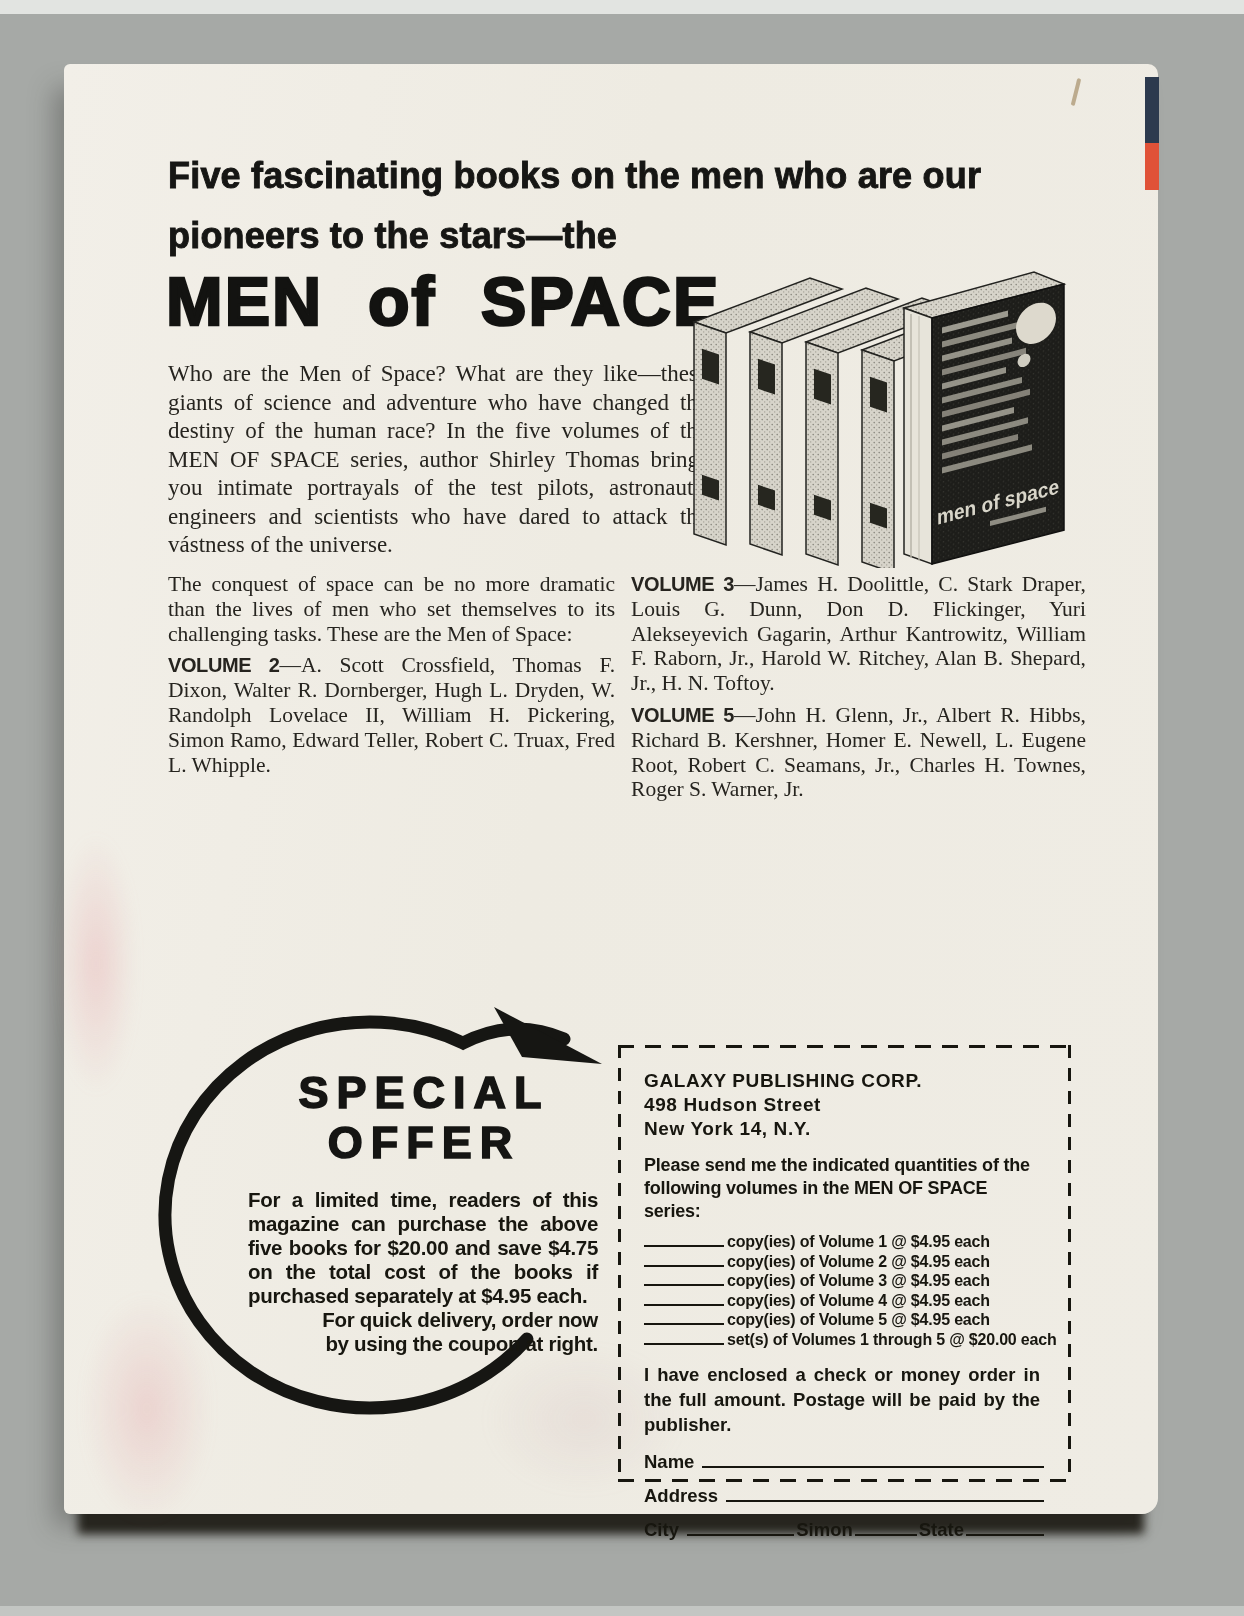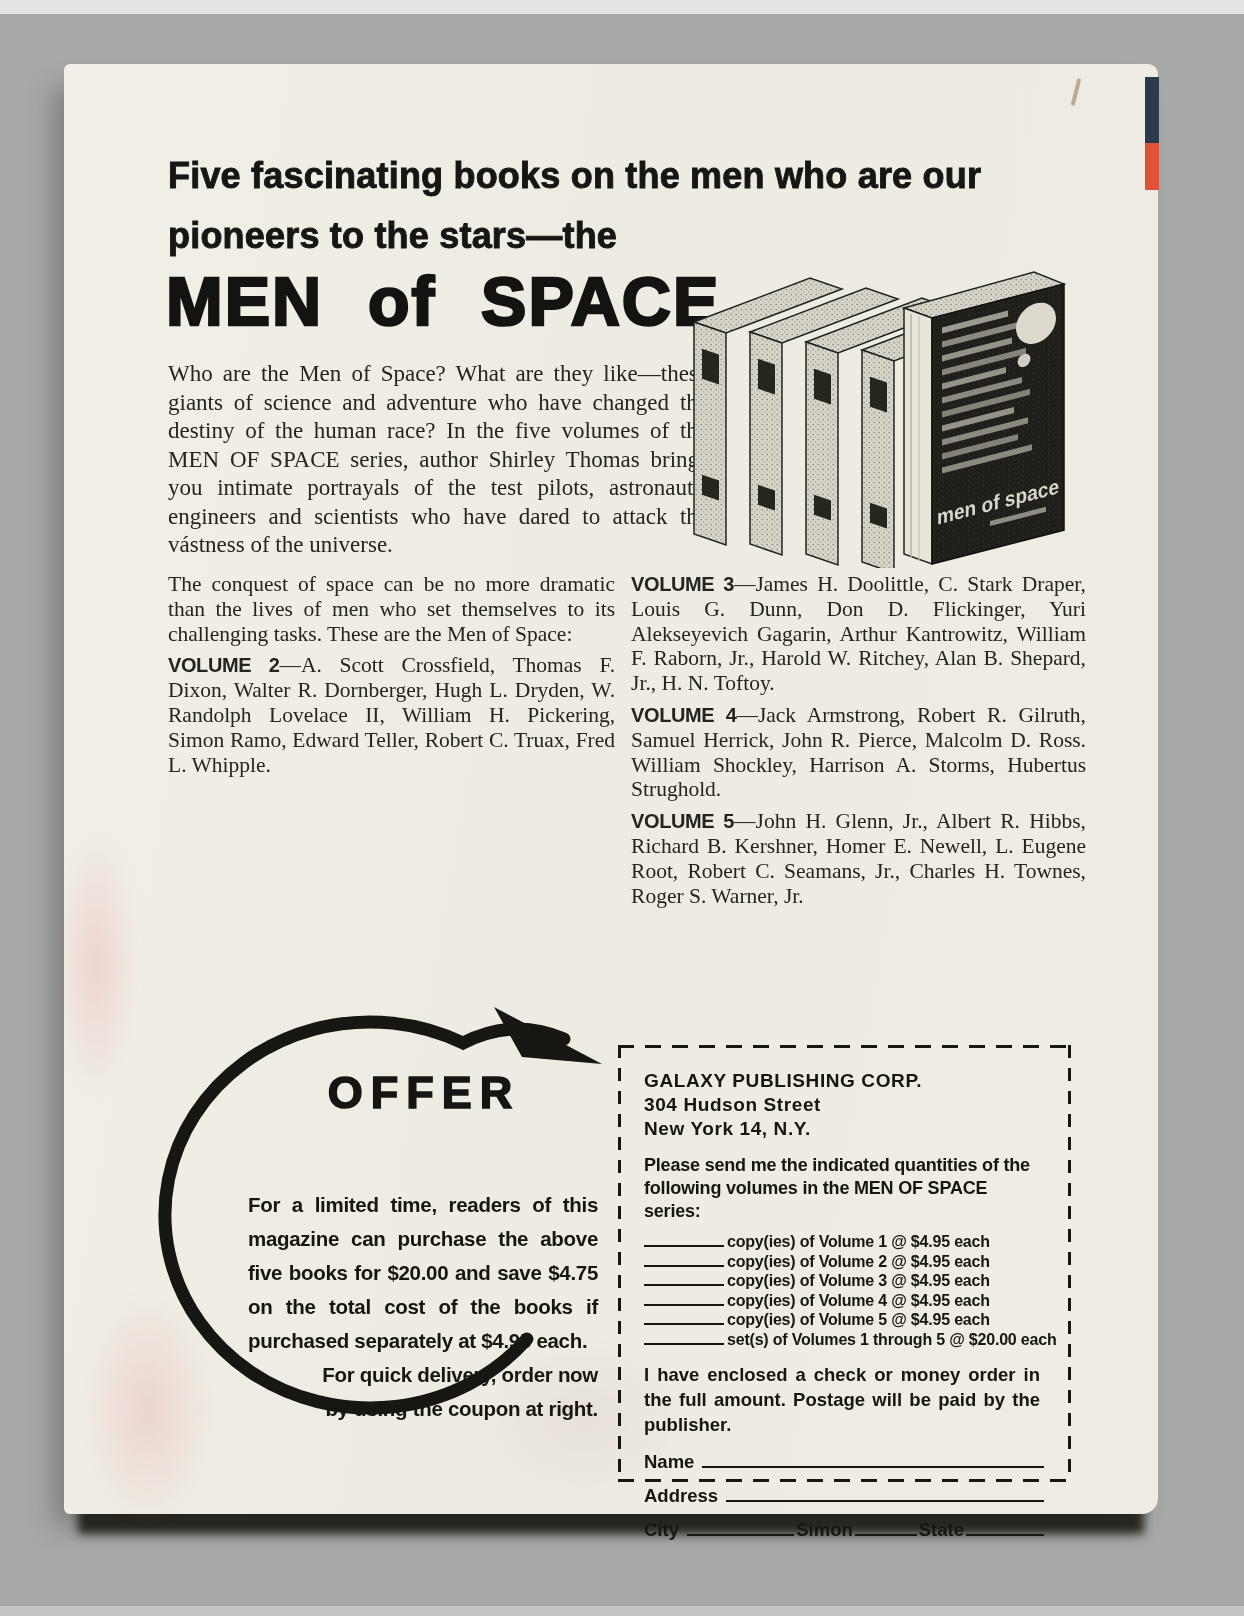--- a/index.html
+++ b/index.html
@@ -64,21 +64,21 @@
 
   
   .offer-arrow{position:absolute;left:60px;top:905px;width:580px;height:540px;pointer-events:none;}
   .offer-title{
     position:absolute;left:192px;top:1004px;width:336px;text-align:center;
     font-size:45px;font-weight:700;line-height:50px;letter-spacing:8px;
     color:#151513;-webkit-text-stroke:1.6px #151513;
   }
   .offer-body{
     position:absolute;left:184px;top:1124px;width:350px;
-    font-size:20.5px;font-weight:700;line-height:34px;letter-spacing:-0.3px;
+    font-size:20.5px;font-weight:700;line-height:24px;letter-spacing:-0.3px;
     text-align:justify;color:#17160f;
   }
   .offer-closing{text-align:right;}
 
   
   .coupon{
     position:absolute;left:554px;top:981px;width:453px;height:437px;
     box-sizing:border-box;padding:24px 20px 0 26px;
     color:#17160f;
     background-image:
@@ -205,46 +205,46 @@
     </svg>
   </div>
 
   <div class="cols">
     <div class="col left">
       <p>The conquest of space can be no more dramatic than the lives of men who set themselves to its challenging tasks. These are the Men of Space:</p>
       <p><span class="vol-label">VOLUME 2</span><span>—A. Scott Crossfield, Thomas F. Dixon, Walter R. Dornberger, Hugh L. Dryden, W. Randolph Lovelace II, William H. Pickering, Simon Ramo, Edward Teller, Robert C. Truax, Fred L. Whipple.</span></p>
     </div>
     <div class="col right">
       <p><span class="vol-label">VOLUME 3</span><span>—James H. Doolittle, C. Stark Draper, Louis G. Dunn, Don D. Flickinger, Yuri Alekseyevich Gagarin, Arthur Kantrowitz, William F. Raborn, Jr., Harold W. Ritchey, Alan B. Shepard, Jr., H. N. Toftoy.</span></p>
-      <p><span class="vol-label">VOLUME 4</span><span>—Jack Armstrong, Robert R. Gilruth, Samuel Herrick, John R. Pierce, Malcolm D. Ross. William Shockley, Harrison A. Storms, Hubertus Strughold.</span></p>
       <p><span class="vol-label">VOLUME 5</span><span>—John H. Glenn, Jr., Albert R. Hibbs, Richard B. Kershner, Homer E. Newell, L. Eugene Root, Robert C. Seamans, Jr., Charles H. Townes, Roger S. Warner, Jr.</span></p>
     </div>
   </div>
 
   <svg class="offer-arrow" viewBox="0 0 580 540">
     <path d="M403,370 A205,193 0 1 1 339,74 Q390,48 440,70" fill="none" stroke="#161613" stroke-width="13" stroke-linecap="round"></path>
     <polygon points="478,95 370,38 398,88" fill="#161613"></polygon>
   </svg>
 
   <div class="offer-title">
+    <div>SPECIAL</div>
     <div>OFFER</div>
   </div>
 
   <div class="offer-body">
     <span>For a limited time, readers of this magazine can purchase the above five books for $20.00 and save $4.75 on the total cost of the books if purchased separately at $4.95 each.</span>
     <div class="offer-closing">
       <div>For quick delivery, order now</div>
       <div>by using the coupon at right.</div>
     </div>
   </div>
 
   <div class="coupon">
     <div class="coupon-pub">
       <div>GALAXY PUBLISHING CORP.</div>
-      <div>304 Hudson Street</div>
+      <div>498 Hudson Street</div>
       <div>New York 14, N.Y.</div>
     </div>
 
     <div class="coupon-instr">Please send me the indicated quantities of the following volumes in the MEN OF SPACE series:</div>
 
     <div class="order-lines">
       <div class="order-line"><span class="qty-blank"></span><span>copy(ies) of Volume 1 @ $4.95 each</span></div>
       <div class="order-line"><span class="qty-blank"></span><span>copy(ies) of Volume 2 @ $4.95 each</span></div>
       <div class="order-line"><span class="qty-blank"></span><span>copy(ies) of Volume 3 @ $4.95 each</span></div>
       <div class="order-line"><span class="qty-blank"></span><span>copy(ies) of Volume 4 @ $4.95 each</span></div>

